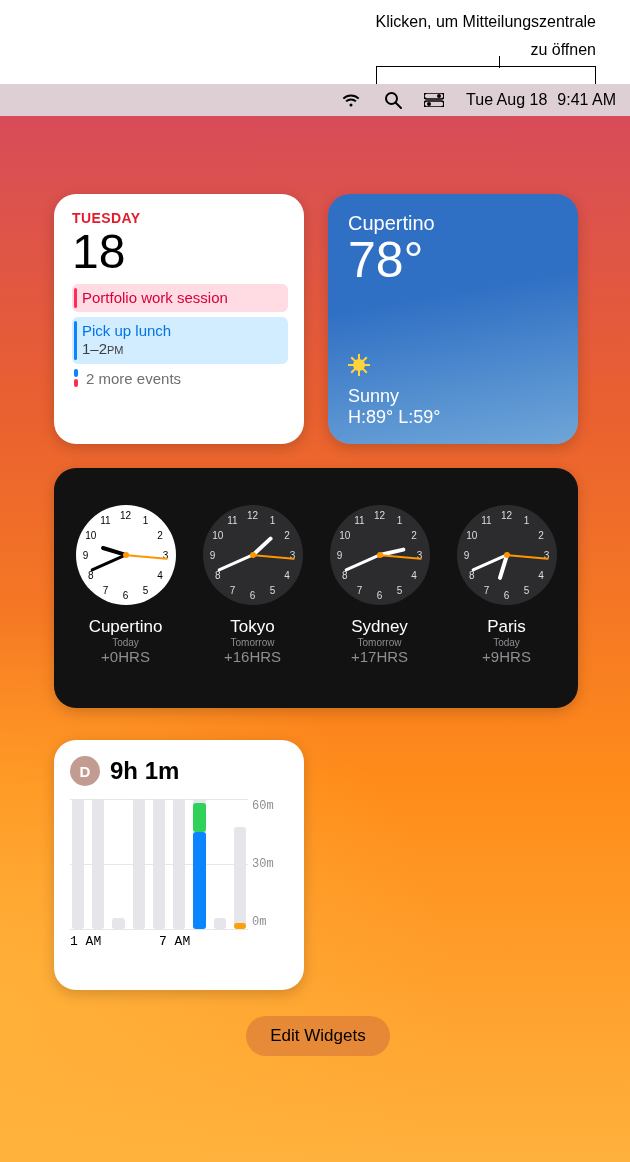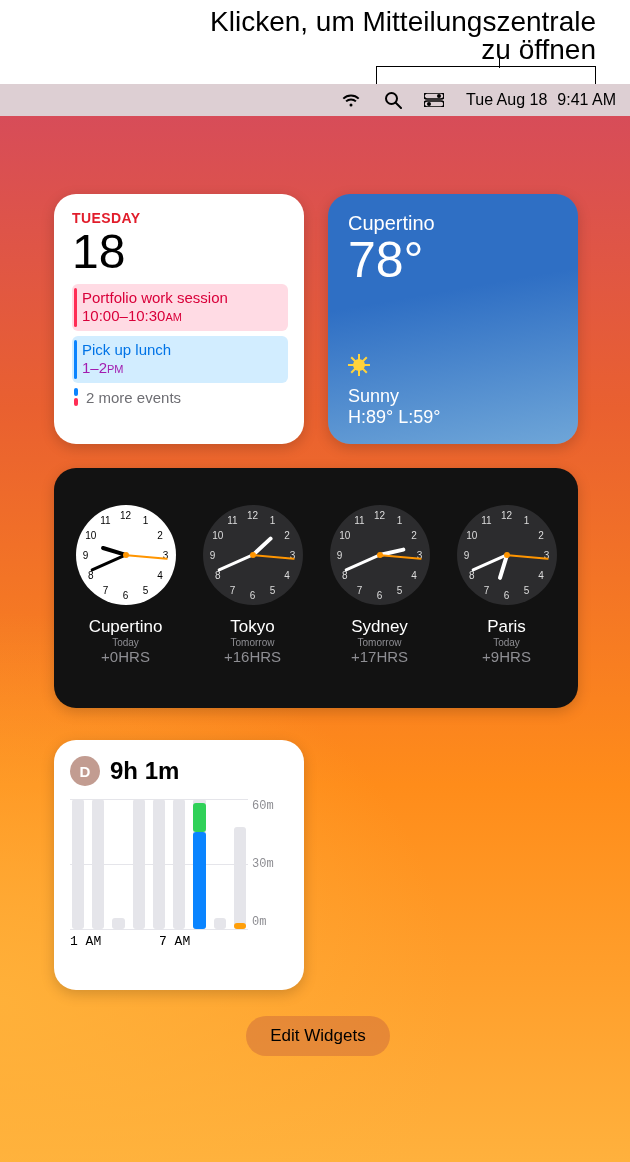--- a/index.html
+++ b/index.html
@@ -12,21 +12,21 @@
     position: relative;
   }
 
   
   .callout {
     position: absolute;
     top: 8px;
     left: 0;
     right: 34px;
     text-align: right;
-    font-size: 28px;
+    font-size: 16px;
     line-height: 28px;
     color: #000;
   }
   .callout-bracket {
     position: absolute;
     top: 66px;
     right: 34px;
     width: 220px;
     height: 18px;
     border: 1.5px solid #000;
@@ -128,21 +128,21 @@
     width: 3px;
     border-radius: 2px;
   }
   .ev-pink { background: #ffdbe4; }
   .ev-pink::before { background: #ff2d55; }
   .ev-pink .ev-title { color: #d9003a; font-weight: 500; }
   .ev-pink .ev-time { color: #d9003a; }
   .ev-blue { background: #d2edff; }
   .ev-blue::before { background: #0a84ff; }
   .ev-blue .ev-title { color: #0073e6; font-weight: 500; }
-  .ev-blue .ev-time { color: #a21caf; }
+  .ev-blue .ev-time { color: #404040; }
   .ev-time .ampm { font-size: 11px; }
   .cal-more {
     display: flex; align-items: center; gap: 8px;
     color: #6e6e73; font-size: 15px; padding-left: 2px;
   }
   .dots { width: 4px; display: flex; flex-direction: column; gap: 2px; }
   .dots span { width: 4px; height: 8px; border-radius: 2px; }
 
   
   .weather {
@@ -320,23 +320,20 @@
   <div class="widgets">
 
     <div class="row1">
 
       <div class="widget cal">
         <div class="cal-day">TUESDAY</div>
         <div class="cal-date">18</div>
 
         <div class="cal-ev ev-pink">
           <div class="ev-title">Portfolio work session</div>
-          <div class="ev-time">
-            <span>10:00–10:30</span><span class="ampm">AM</span>
-          </div>
         </div>
 
         <div class="cal-ev ev-blue">
           <div class="ev-title">Pick up lunch</div>
           <div class="ev-time">
             <span>1–2</span><span class="ampm">PM</span>
           </div>
         </div>
 
         <div class="cal-more">

